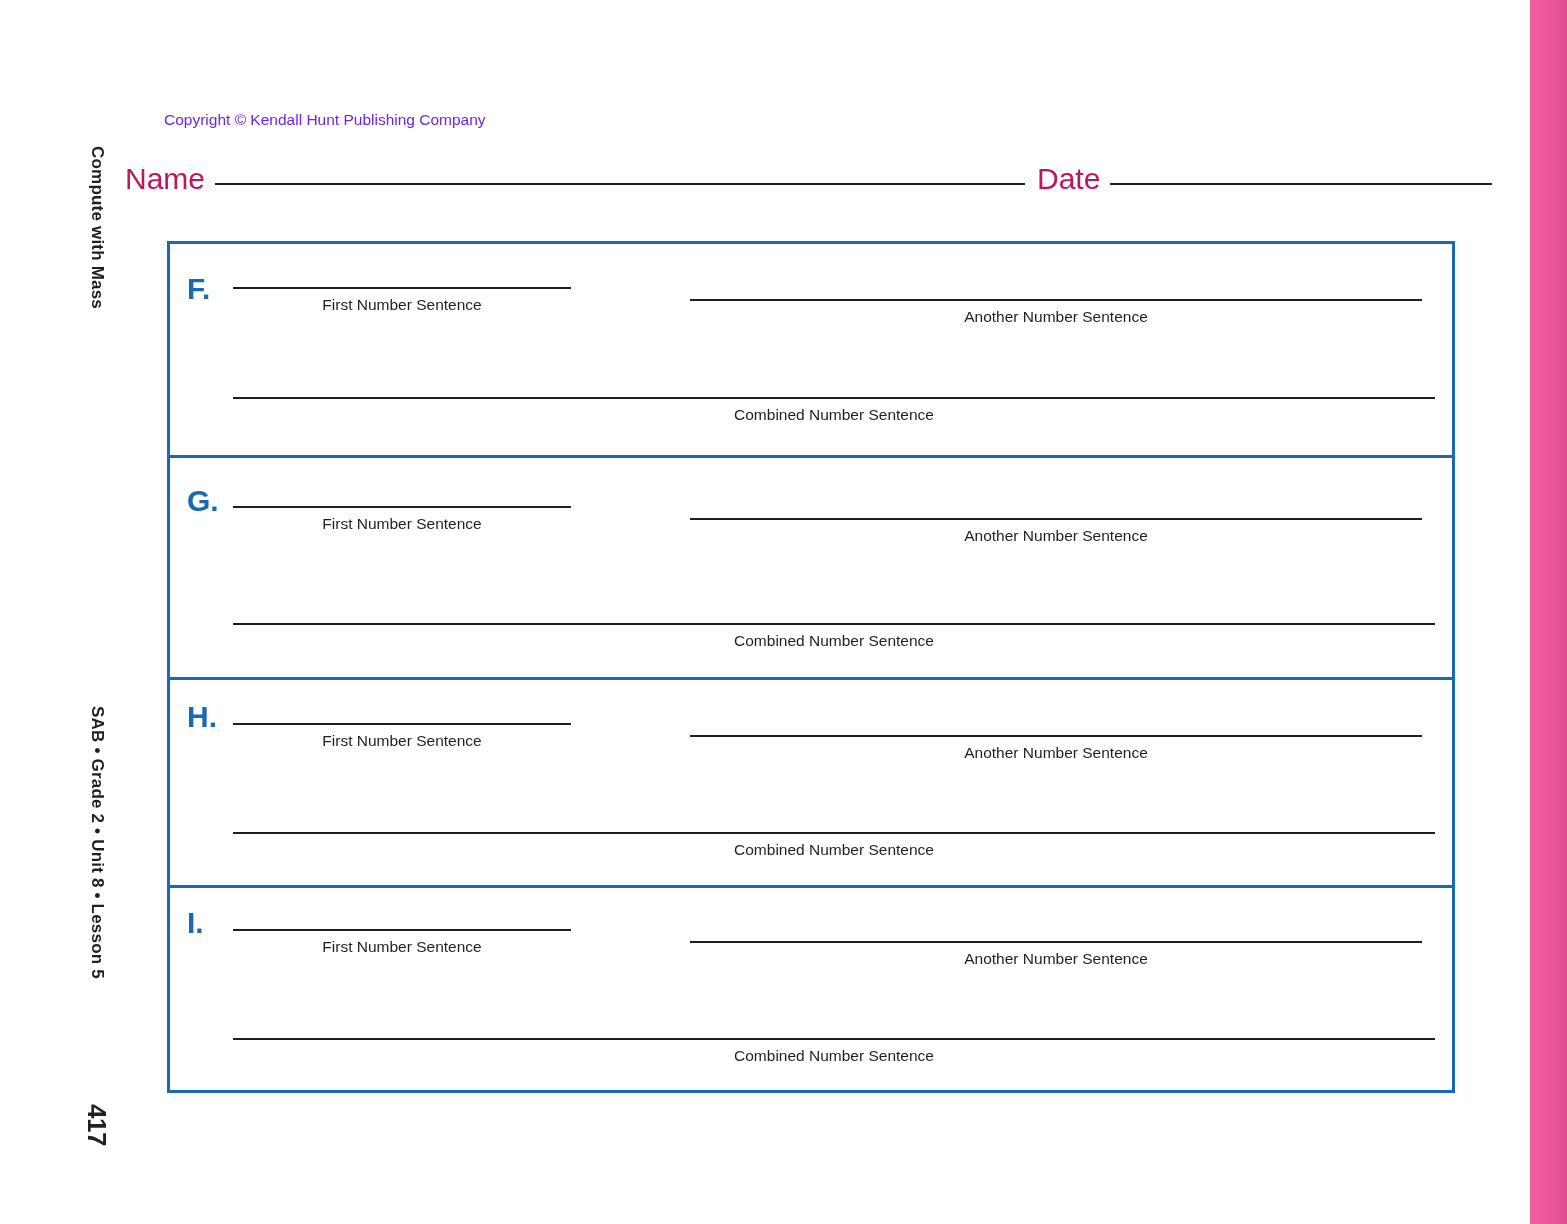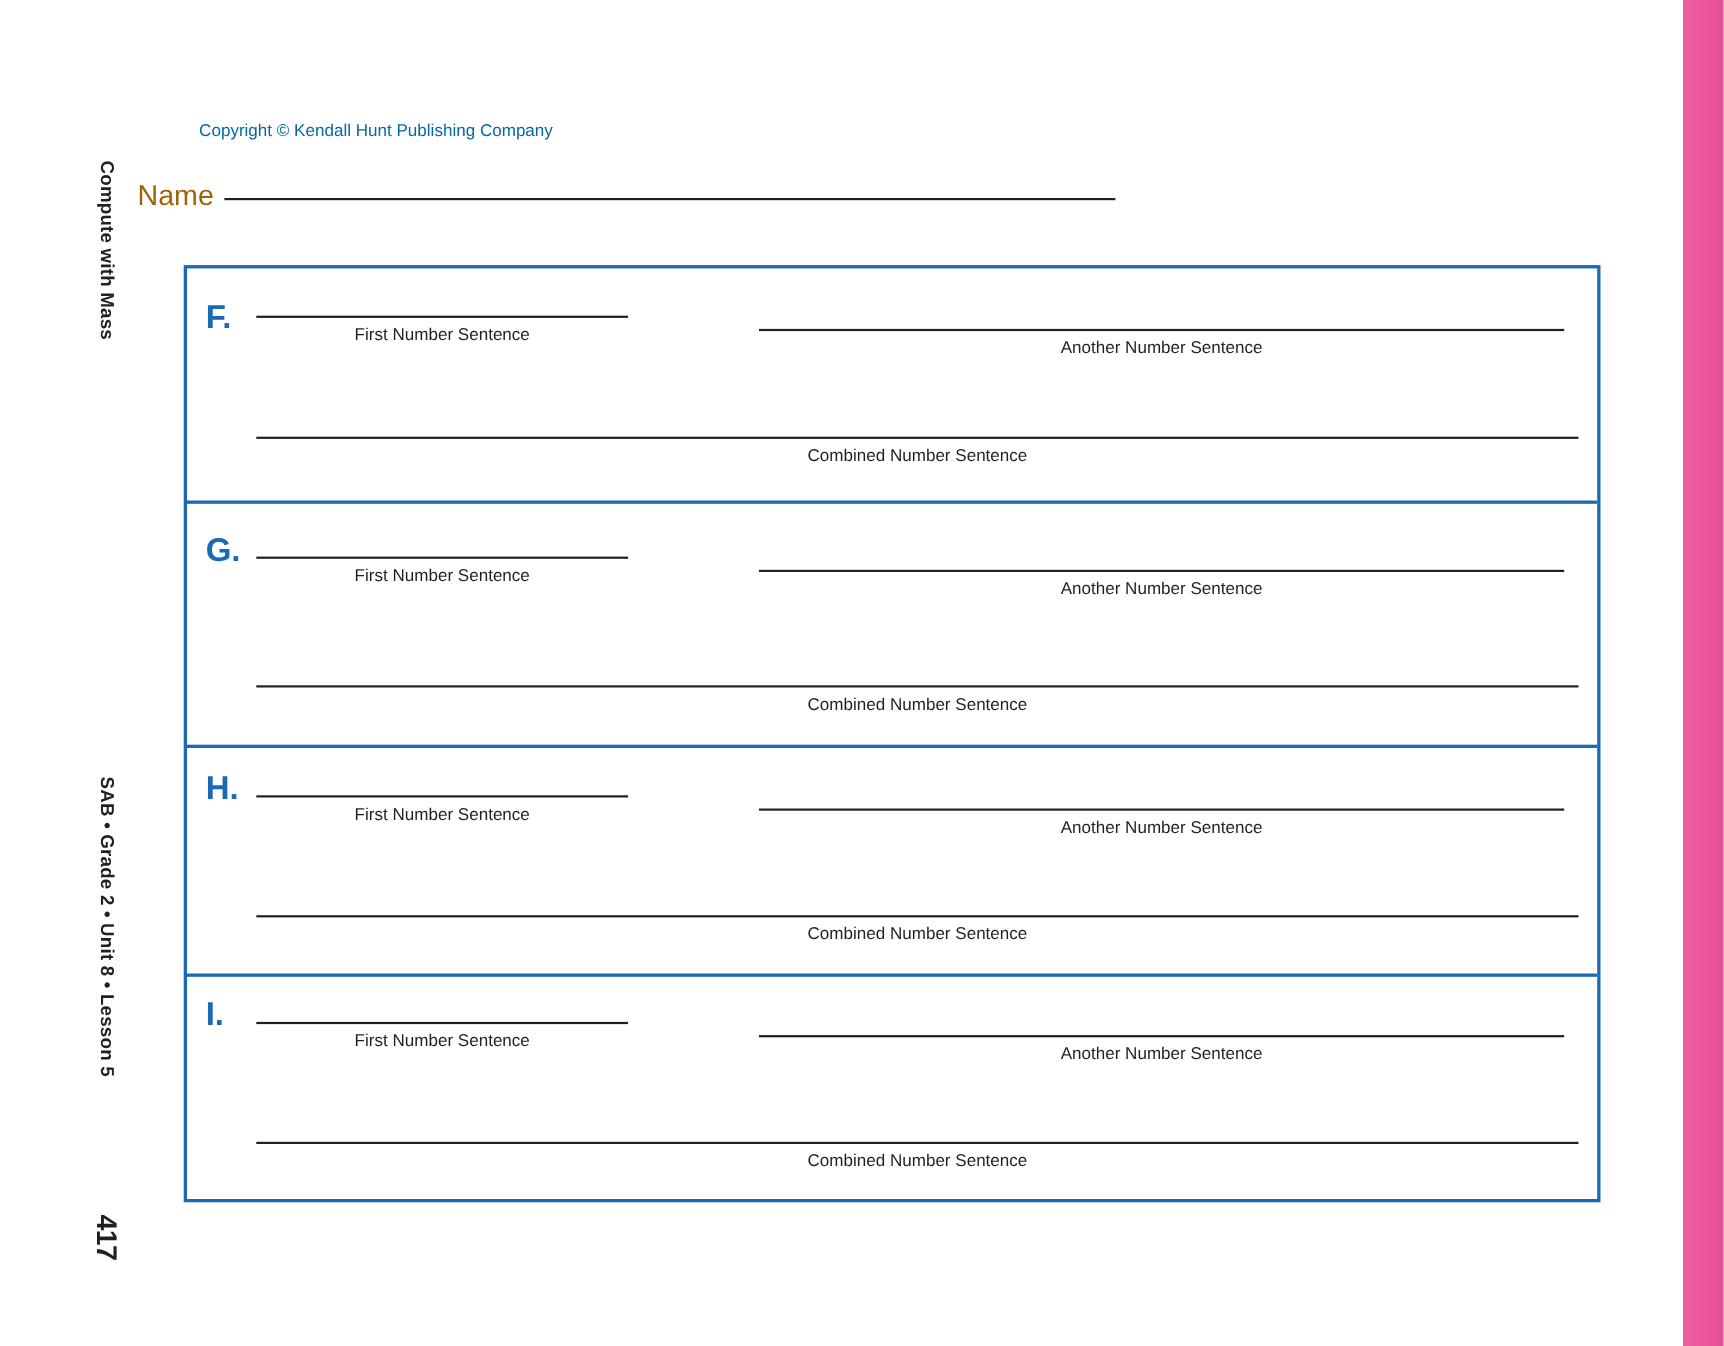--- a/index.html
+++ b/index.html
@@ -56,44 +56,44 @@
   .vtext-page {
     left: 112px;
     top: 1104px;
     font-size: 26px;
     letter-spacing: -0.5px;
   }
 
   
   .copyright {
     position: absolute;
-    left: 181px;
+    left: 164px;
     top: 111px;
     font-size: 15.5px;
-    color: #0369a1;
+    color: #6d28d9;
     white-space: nowrap;
   }
 
   
   .namedate {
     position: absolute;
     left: 125px;
     top: 162px;
     width: 1375px;
     height: 40px;
   }
   .nd-group {
     position: absolute;
     display: flex;
     align-items: baseline;
     white-space: nowrap;
   }
   .nd-label {
-    font-size: 26px;
-    color: #a16207;
+    font-size: 30px;
+    color: #be185d;
     font-weight: normal;
   }
   .nd-rule {
     display: inline-block;
     height: 0;
     border-bottom: 2.4px solid #231f20;
     margin-left: 10px;
     position: relative;
     top: -4px;
   }
@@ -167,20 +167,24 @@
   <div class="vtext vtext-page">417</div>
 </div>
 
 <div class="copyright">Copyright © Kendall Hunt Publishing Company</div>
 
 <div class="namedate">
   <div class="nd-group nd-name">
     <span class="nd-label">Name</span>
     <span class="nd-rule" style="width:810px;"></span>
   </div>
+  <div class="nd-group nd-date">
+    <span class="nd-label">Date</span>
+    <span class="nd-rule" style="width:382px;"></span>
+  </div>
 </div>
 
 <div class="problem-box" id="problem-box">
 
 <div class="section" style="height: 214px;">
       <div class="sec-letter" style="top: 30px;">F.</div>
       <div class="line-block blk-first" style="top: 21px;">
         <div style="font-size: 20px; min-height: 22px; text-align: center; color: rgb(35, 31, 32);"></div>
         <div class="rule"></div>
         <div class="caption">First Number Sentence</div>

